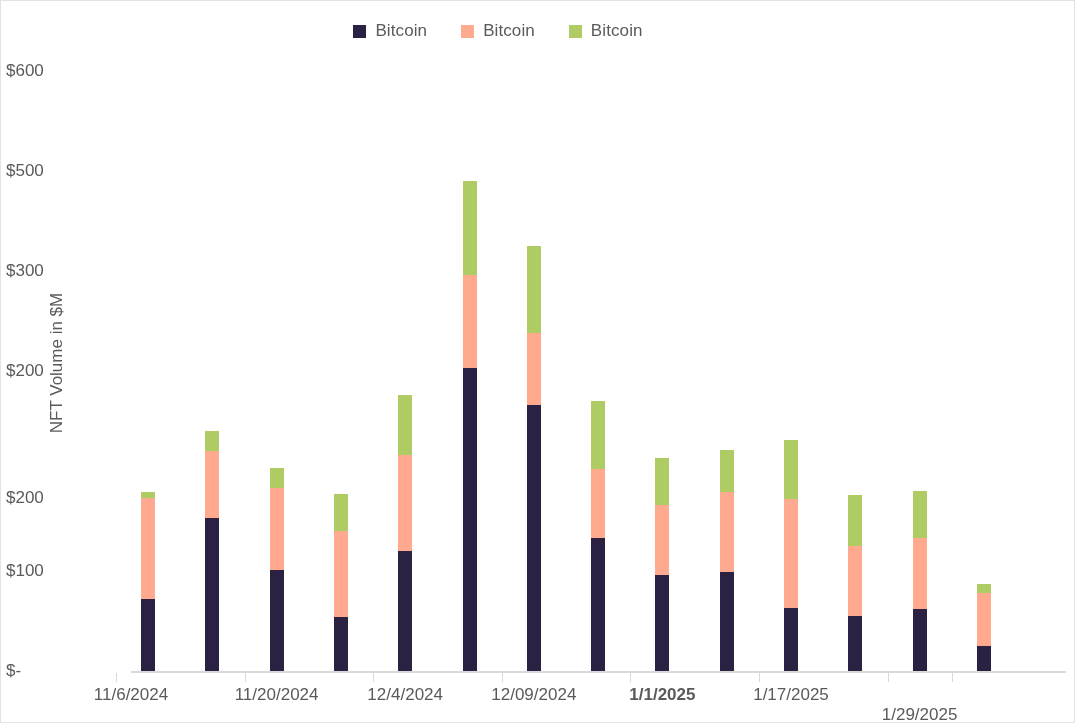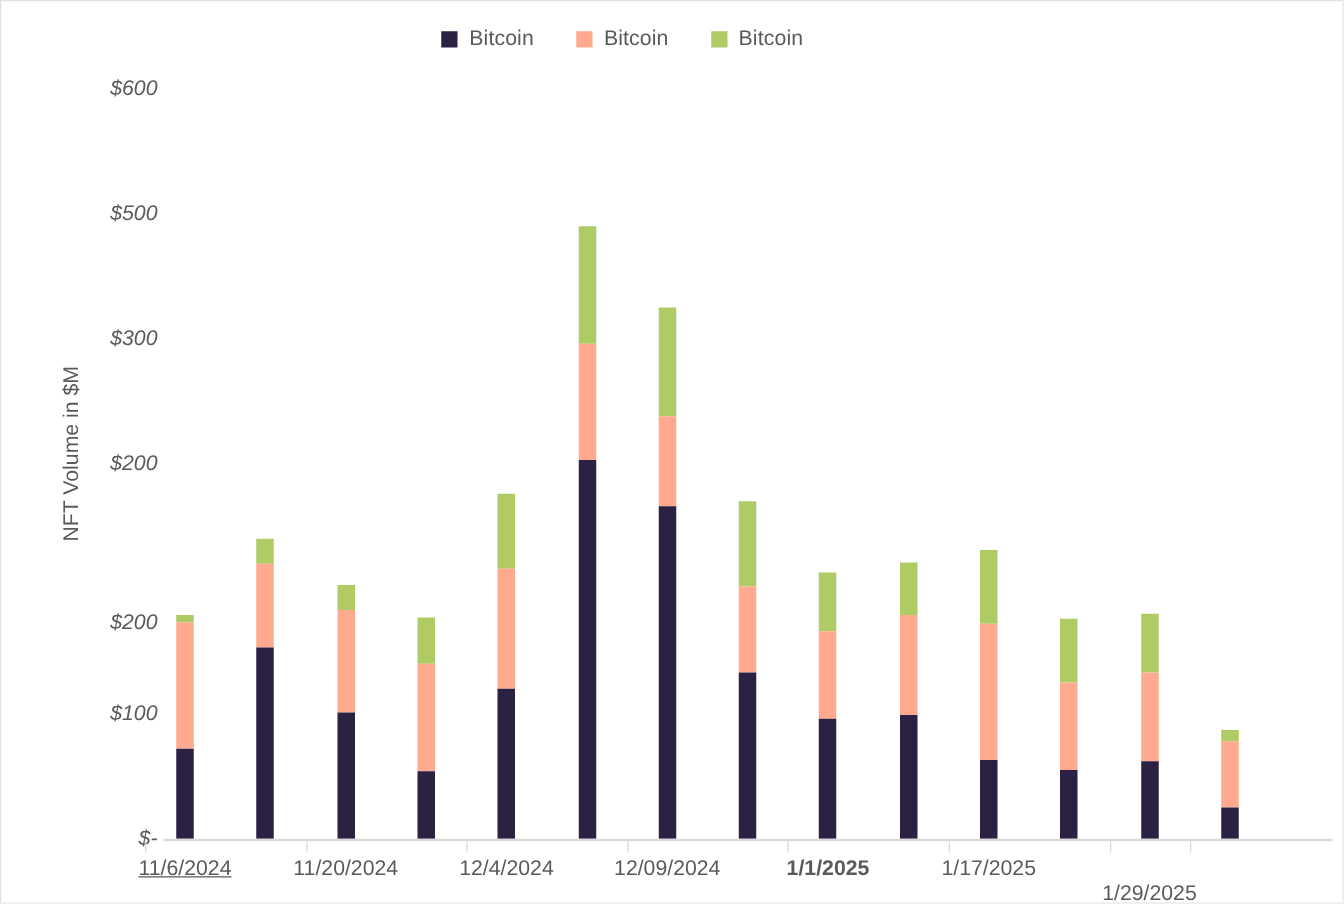--- a/index.html
+++ b/index.html
@@ -55,26 +55,24 @@
     left: 130px; top: 670px;
     width: 935px; height: 2px;
     background: #d9d9d9;
   }
 
   
   .ytick {
     position: absolute;
     right: 0;
     width: 120px;
-    text-align: right;
     font-size: 17px;
     color: #5a5a5a;
     transform: translateY(-50%);
     white-space: nowrap;
-    font-style: italic;
   }
   #y-ticks {
     position: absolute;
     left: 0; top: 0; width: 125px; height: 723px;
   }
   #y-axis-title {
     position: absolute;
     left: -104px; top: 50%;
     width: 260px;
     transform: translateY(-50%) rotate(-90deg);
@@ -224,21 +222,21 @@
         <span class="seg" style="background: rgb(175, 203, 99); height: 9px;"></span>
         <span class="seg" style="background: rgb(255, 169, 143); height: 53px;"></span>
         <span class="seg" style="background: rgb(43, 33, 67); height: 25px;"></span>
       </div>
     </div>
 
   <div id="axis-line"></div>
 
   <div id="x-ticks">
       <div class="xtick-mark" style="left: 115px;"></div>
-      <div class="xtick-label" style="left: 147px; text-decoration: underline;">11/6/2024</div>
+      <div class="xtick-label" style="left: 130px;">11/6/2024</div>
       <div class="xtick-mark" style="left: 243.6px;"></div>
       <div class="xtick-label" style="left: 275.6px;">11/20/2024</div>
       <div class="xtick-mark" style="left: 372.2px;"></div>
       <div class="xtick-label" style="left: 404.2px;">12/4/2024</div>
       <div class="xtick-mark" style="left: 500.8px;"></div>
       <div class="xtick-label" style="left: 532.8px;">12/09/2024</div>
       <div class="xtick-mark" style="left: 629.4px;"></div>
       <div class="xtick-label" style="left: 661.4px; font-weight: bold;">1/1/2025</div>
       <div class="xtick-mark" style="left: 758px;"></div>
       <div class="xtick-label" style="left: 790px;">1/17/2025</div>

